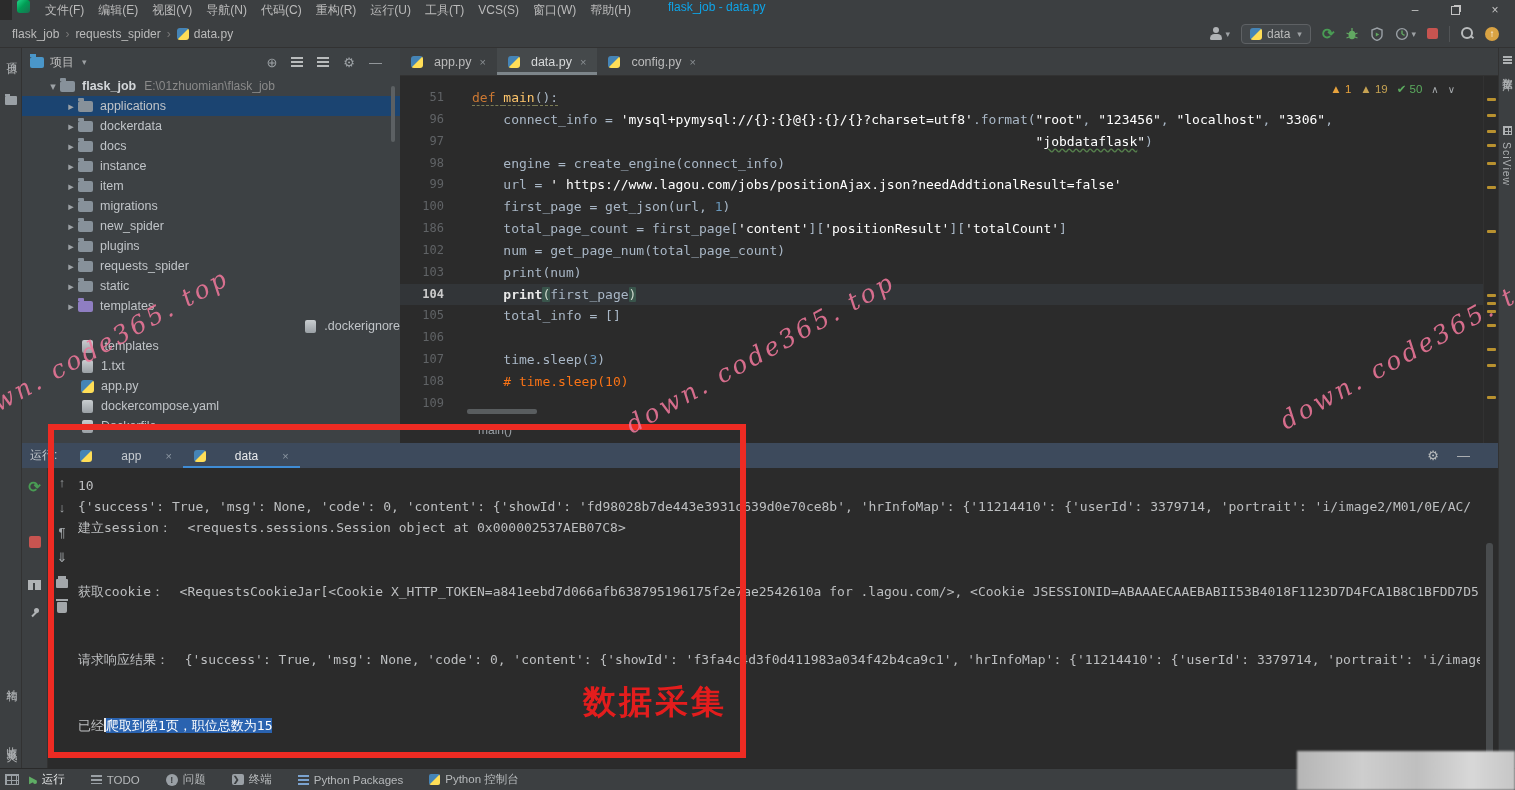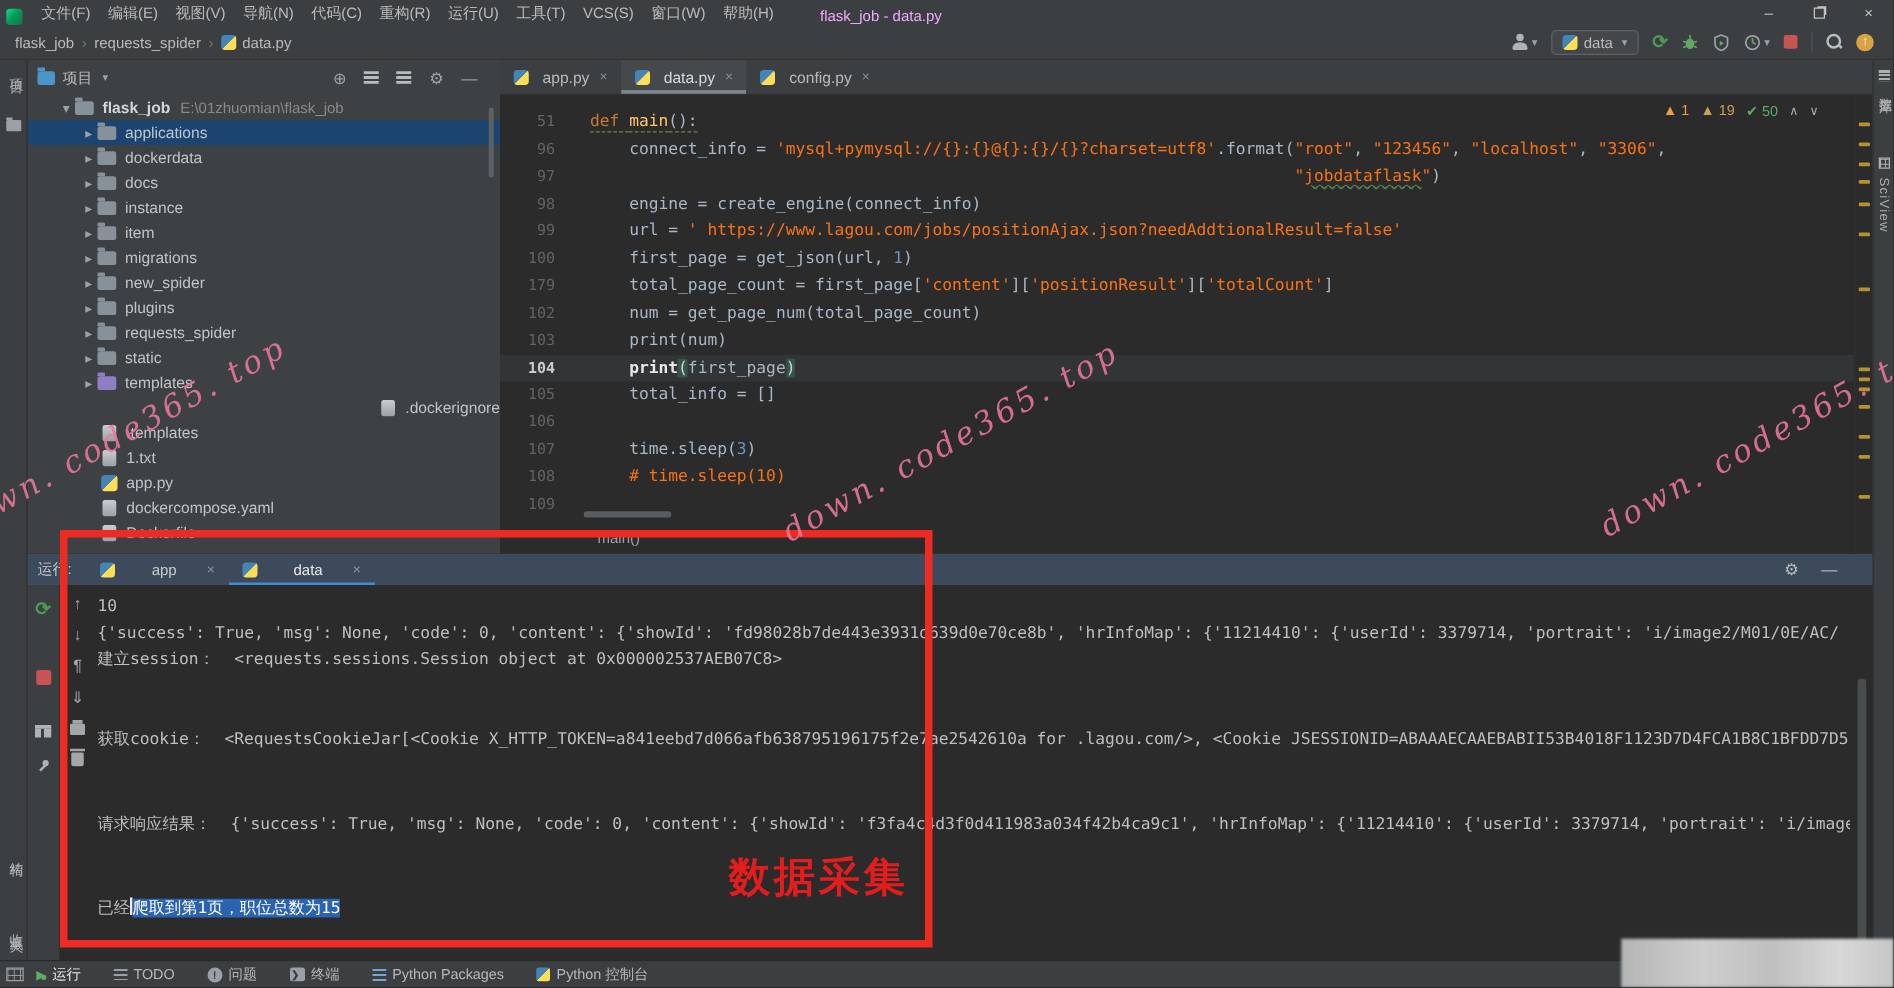--- a/index.html
+++ b/index.html
@@ -1,26 +1,26 @@
 <!DOCTYPE html>
 <html><head>
 <meta charset="utf-8">
 <style>
   *{margin:0;padding:0;box-sizing:border-box}
   body{background:#1e1e1e}
   .app{position:relative;width:1515px;height:790px;background:#2b2b2b;overflow:hidden;
        font-family:"Liberation Sans",sans-serif;-webkit-font-smoothing:antialiased}
 
   
-  .titlebar{position:absolute;top:0;left:0;right:0;height:20px;background:#3c3f41;
-            display:flex;align-items:flex-end;color:#bbb;font-size:12px;z-index:3}
+  .titlebar{position:absolute;top:0;left:12px;right:0;height:20px;background:#3c3f41;
+            display:flex;align-items:flex-start;color:#bbb;font-size:12px;z-index:3}
   .logo{width:13px;height:13px;margin:0 8px 0 5px;border-radius:3px;
         background:linear-gradient(135deg,#21d789 0%,#009e55 45%,#1b6e50 100%)}
   .menu-item{padding:0 7px;height:20px;display:flex;align-items:center;cursor:default}
-  .win-title{margin-left:30px;color:#f0abfc}
+  .win-title{margin-left:30px;color:#0ea5e9}
   .win-controls{margin-left:auto;display:flex;height:20px}
   .win-btn{width:40px;display:flex;align-items:center;justify-content:center;color:#c3c3c3;font-size:12px}
   .max-glyph{width:9px;height:9px;border:1px solid #c3c3c3;box-shadow:2px -2px 0 -1px #c3c3c3}
 
   
   .toolbar{position:absolute;top:20px;left:0;right:0;height:28px;background:#3c3f41;
            border-bottom:1px solid #323232;display:flex;align-items:center;padding:0 10px;
            color:#bbb;font-size:12px;z-index:3}
   .crumb{padding:0 2px}
   .crumb-sep{color:#777;padding:0 4px}
@@ -82,21 +82,21 @@
   .code-pad{padding-top:11px}
   .code-row{display:flex;height:21.85px}
   .code-row.current{background:#323538}
   .gutter-num{width:72px;text-align:right;padding-right:28px;color:#606366;
               font:12px "DejaVu Sans Mono",monospace;line-height:21.85px;flex:none}
   .current .gutter-num{color:#ccc;font-weight:bold}
   .code-text{white-space:pre;font:13px "DejaVu Sans Mono",monospace;line-height:21.85px}
   .tok{color:#a9b7c6}
   .kw{color:#cc7832}
   .fn{color:#ffc66b}
-  .st{color:#f97316}
+  .st{color:#ffffff}
   .nm{color:#6897bb}
   .cm{color:#f97316}
   .bi{color:#a9b7c6}
   .b{font-weight:bold;color:#e8e8e8}
   .u{border-bottom:1px dashed #7c7c55}
   .wv{text-decoration:underline wavy #55804c;text-underline-offset:2px}
   .ul{}
   .mt{background:#39554b;border-radius:1px;color:#cdd8cc}
   .sp{display:inline-block}
   .inspections{position:absolute;right:28px;top:6px;display:flex;align-items:center;gap:9px;
@@ -416,21 +416,21 @@
         </div>
         <div class="code-row">
           <div class="gutter-num">99</div>
           <div class="code-text"><span class="tok tx">    url = </span><span class="tok st">' </span><span class="tok st ul">https://www.lagou.com/jobs/positionAjax.json?needAddtionalResult=false</span><span class="tok st">'</span></div>
         </div>
         <div class="code-row">
           <div class="gutter-num">100</div>
           <div class="code-text"><span class="tok tx">    first_page = get_json(url, </span><span class="tok nm">1</span><span class="tok tx">)</span></div>
         </div>
         <div class="code-row">
-          <div class="gutter-num">179</div>
+          <div class="gutter-num">186</div>
           <div class="code-text"><span class="tok tx">    total_page_count = first_page[</span><span class="tok st">'content'</span><span class="tok tx">][</span><span class="tok st">'positionResult'</span><span class="tok tx">][</span><span class="tok st">'totalCount'</span><span class="tok tx">]</span></div>
         </div>
         <div class="code-row">
           <div class="gutter-num">102</div>
           <div class="code-text"><span class="tok tx">    num = get_page_num(total_page_count)</span></div>
         </div>
         <div class="code-row">
           <div class="gutter-num">103</div>
           <div class="code-text"><span class="tok tx">    </span><span class="tok bi">print</span><span class="tok tx">(num)</span></div>
         </div>

